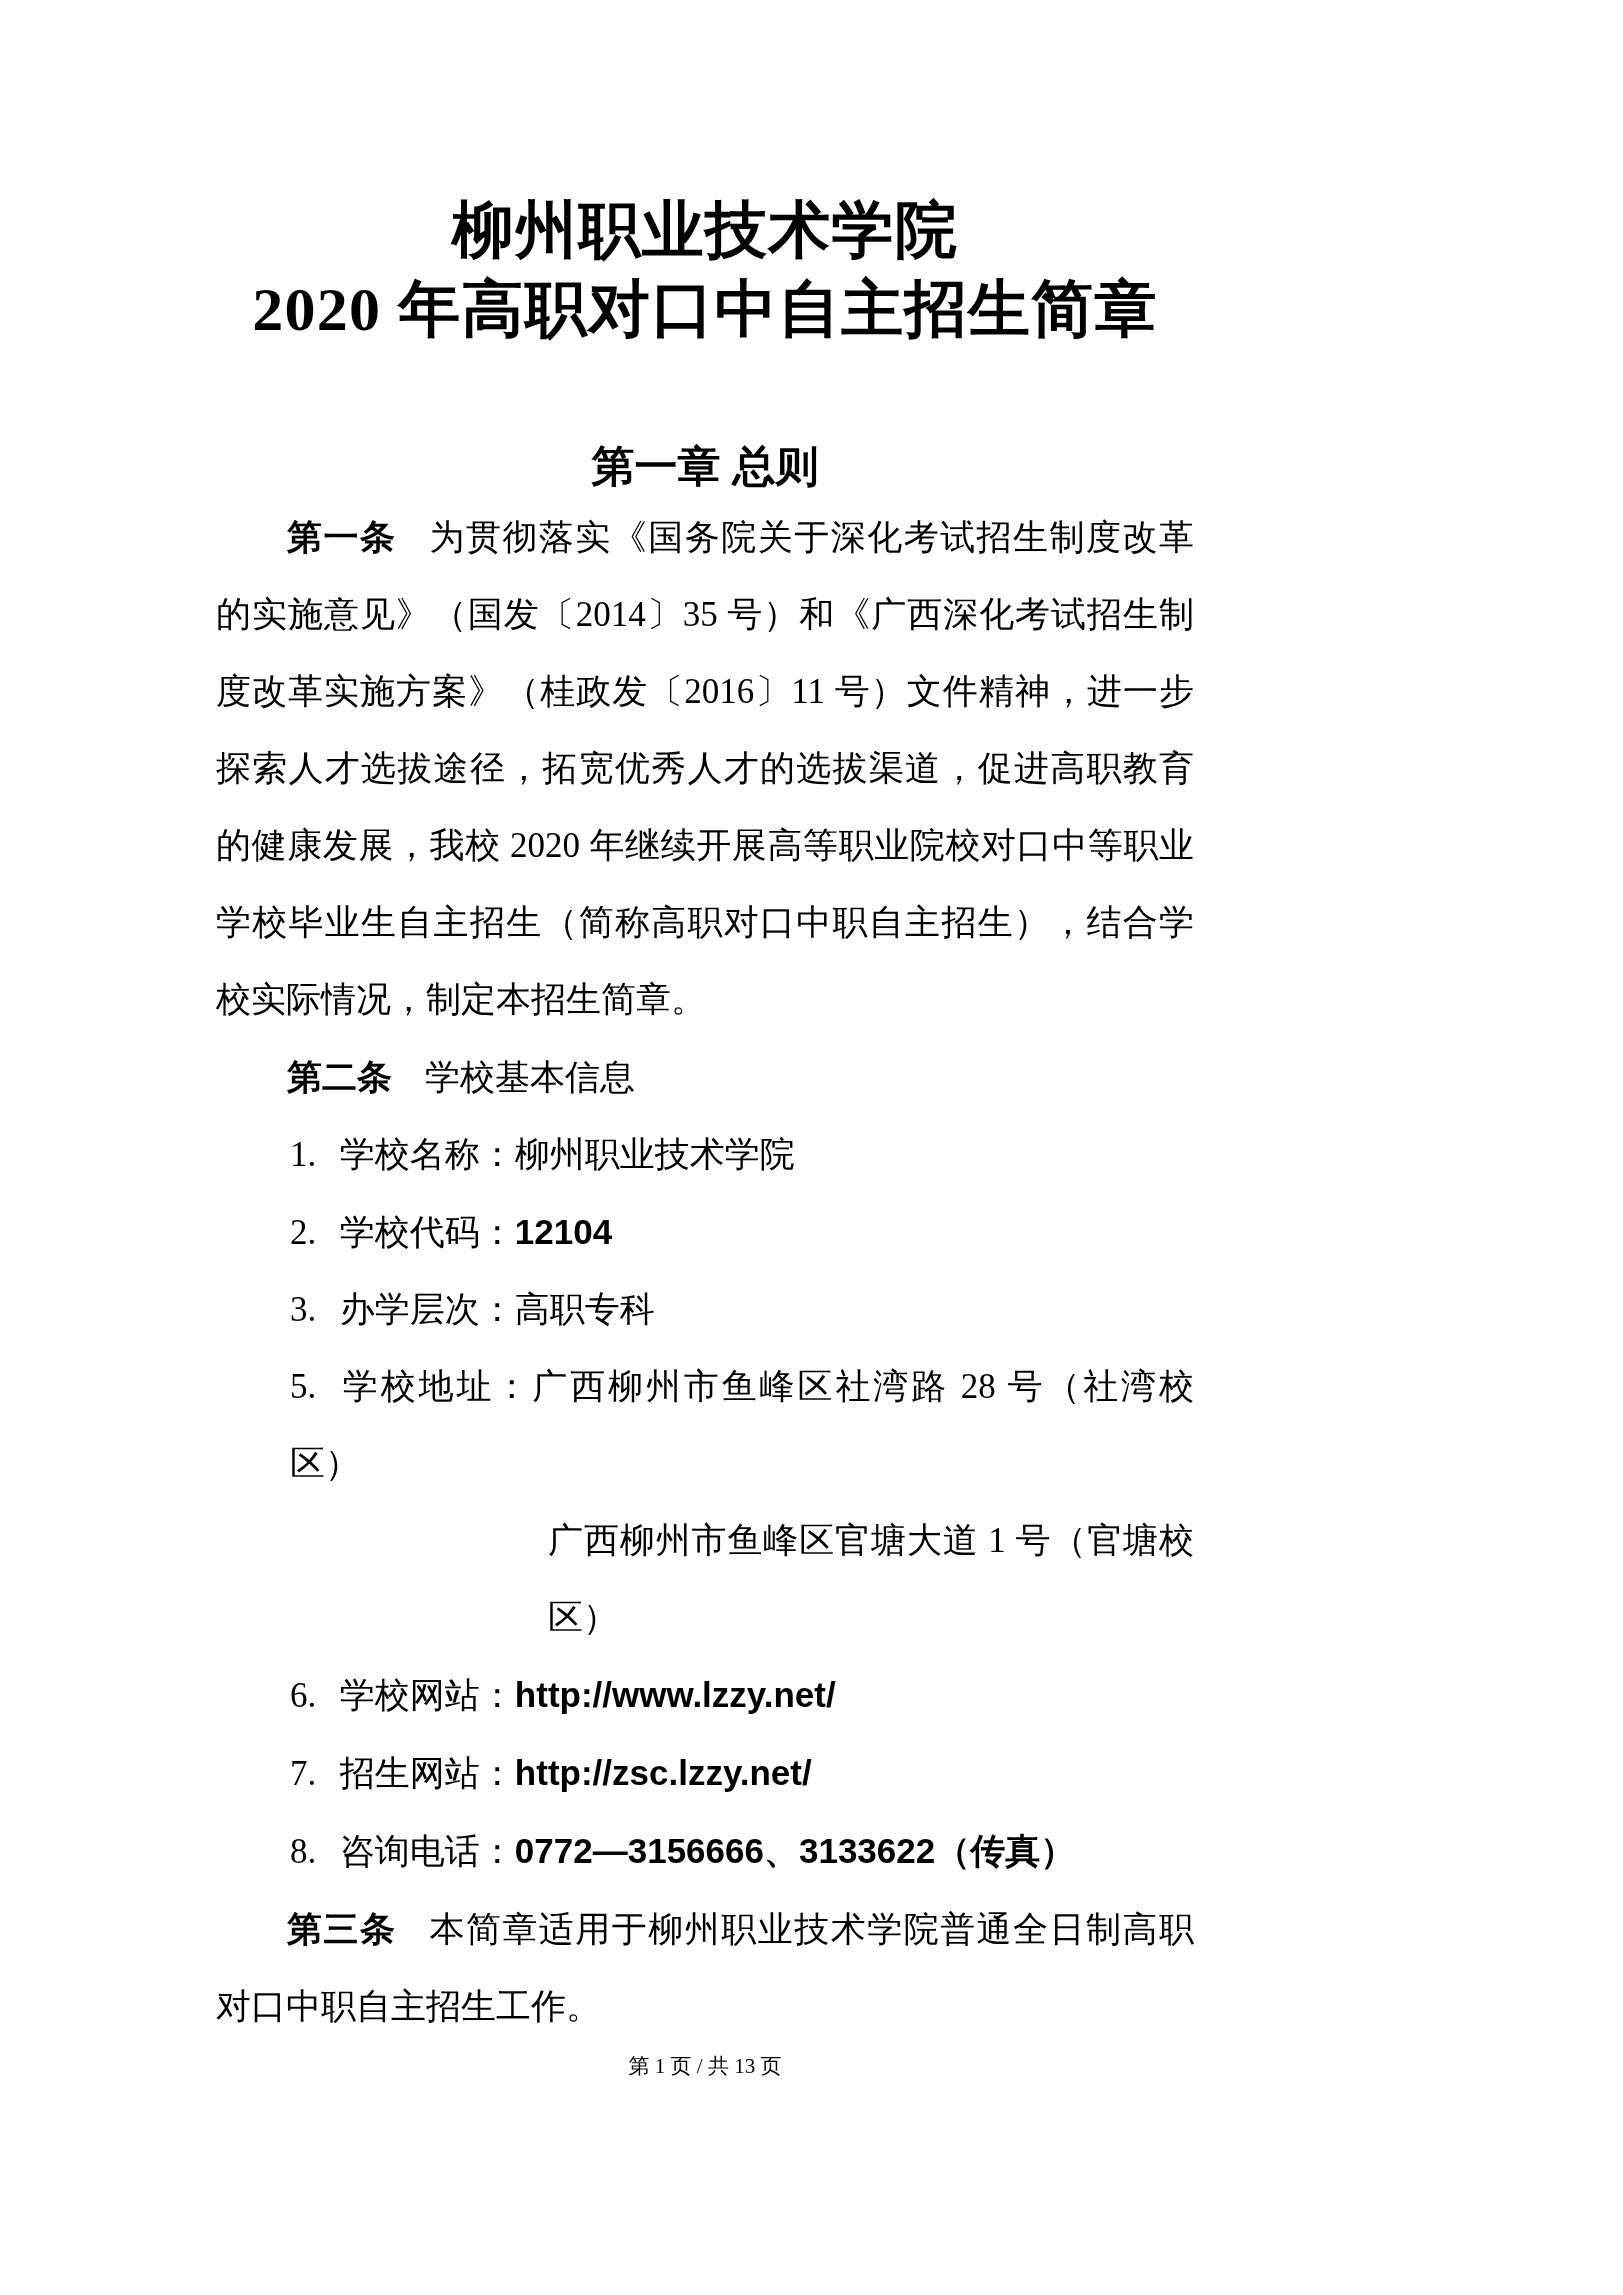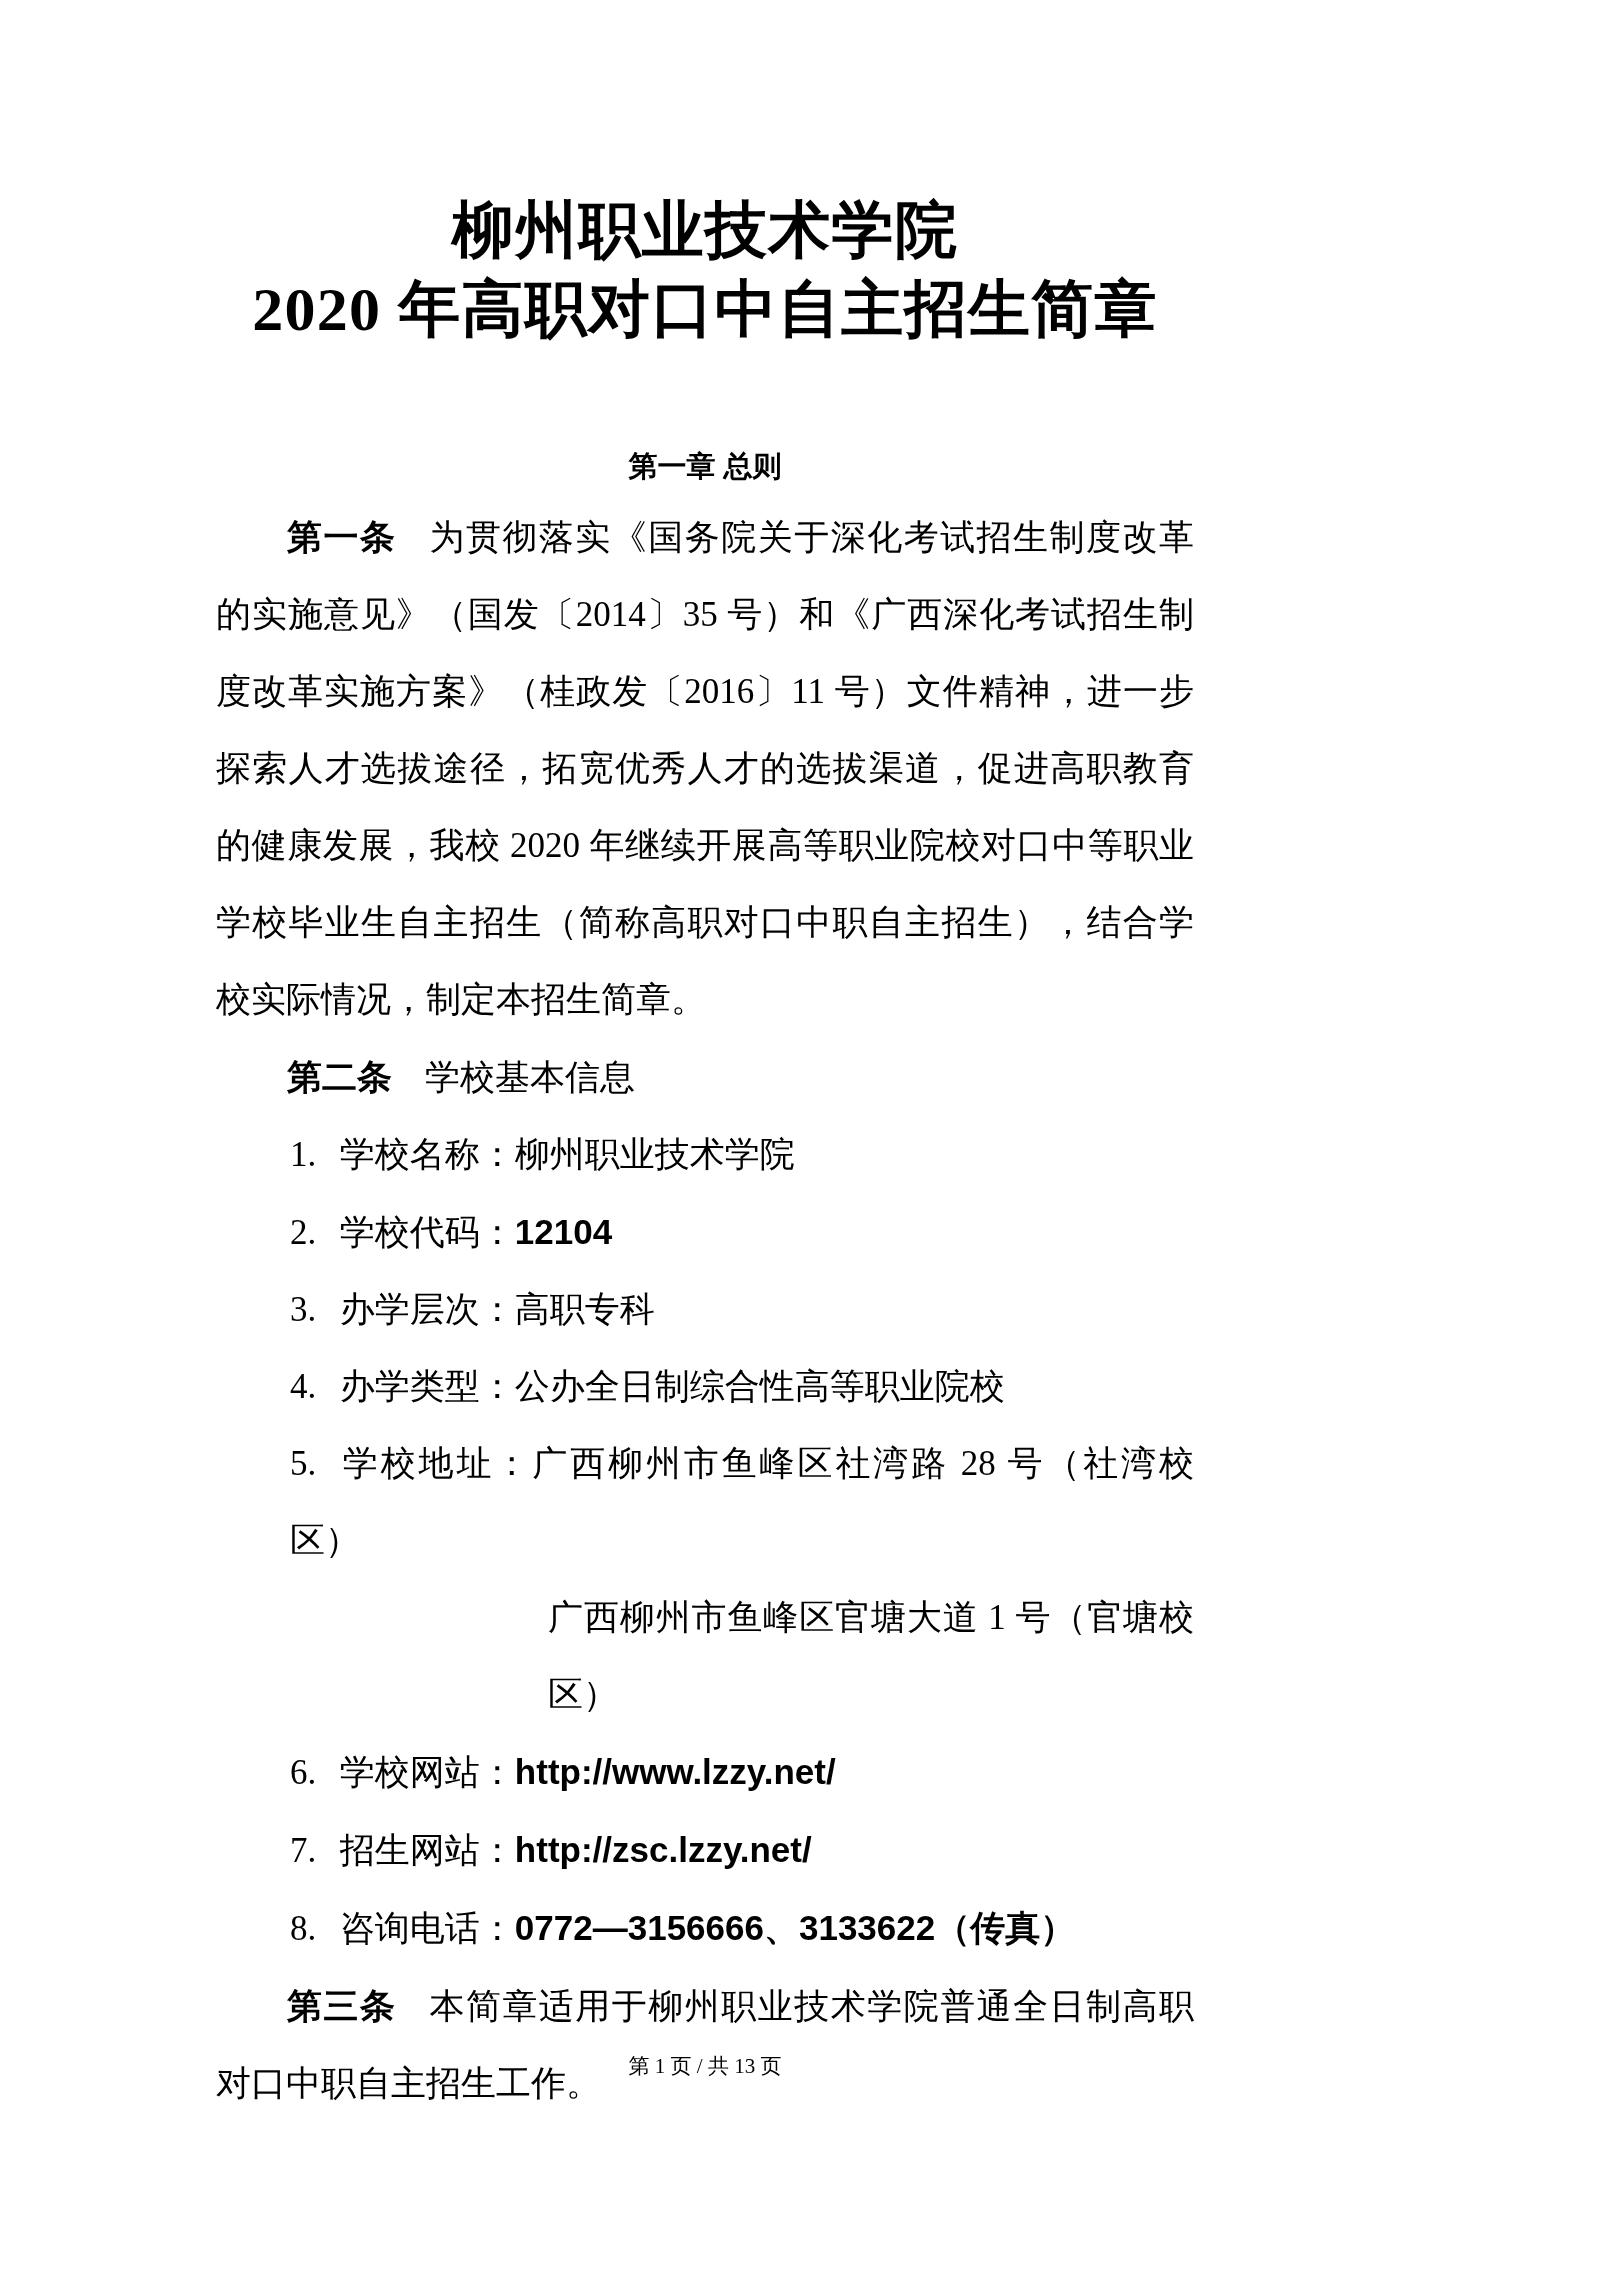--- a/index.html
+++ b/index.html
@@ -25,21 +25,21 @@
     font-size: 62px;
     line-height: 79px;
     font-weight: bold;
     font-family: "Liberation Serif", sans-serif;
     letter-spacing: 1.3px;
   }
   
   .chapter-heading {
     margin: 87px 0 0 0;
     text-align: center;
-    font-size: 29px;
+    font-size: 43px;
     line-height: 60px;
     font-weight: bold;
     font-family: "Liberation Sans", sans-serif;
   }
   
   .doc-body {
     margin-top: 2px;
     font-size: 35px;
     line-height: 77px;
     text-align: justify;
@@ -100,21 +100,20 @@
     <p class="para"><span class="article-label">第二条</span><span>学校基本信息</span></p>
 
     <div class="info-list">
 
       <div class="list-item"><span class="item-num">1.</span><span>学校名称：</span><span>柳州职业技术学院</span></div>
 
       <div class="list-item"><span class="item-num">2.</span><span>学校代码：</span><span class="sans-val">12104</span></div>
 
       <div class="list-item"><span class="item-num">3.</span><span>办学层次：</span><span>高职专科</span></div>
 
-      <div class="list-item"><span class="item-num">4.</span><span>办学类型：</span><span>公办全日制综合性高等职业院校</span></div>
 
       <div class="list-item"><span class="item-num">5.</span><span>学校地址：</span><span>广西柳州市鱼峰区社湾路 28 号（社湾校区）</span></div>
 
       <div class="cont-line"><span>广西柳州市鱼峰区官塘大道 1 号（官塘校区）</span></div>
 
       <div class="list-item"><span class="item-num">6.</span><span>学校网站：</span><span class="sans-val">http://www.lzzy.net/</span></div>
 
       <div class="list-item"><span class="item-num">7.</span><span>招生网站：</span><span class="sans-val">http://zsc.lzzy.net/</span></div>
 
       <div class="list-item"><span class="item-num">8.</span><span>咨询电话：</span><span class="sans-val">0772—3156666、3133622（传真）</span></div>

